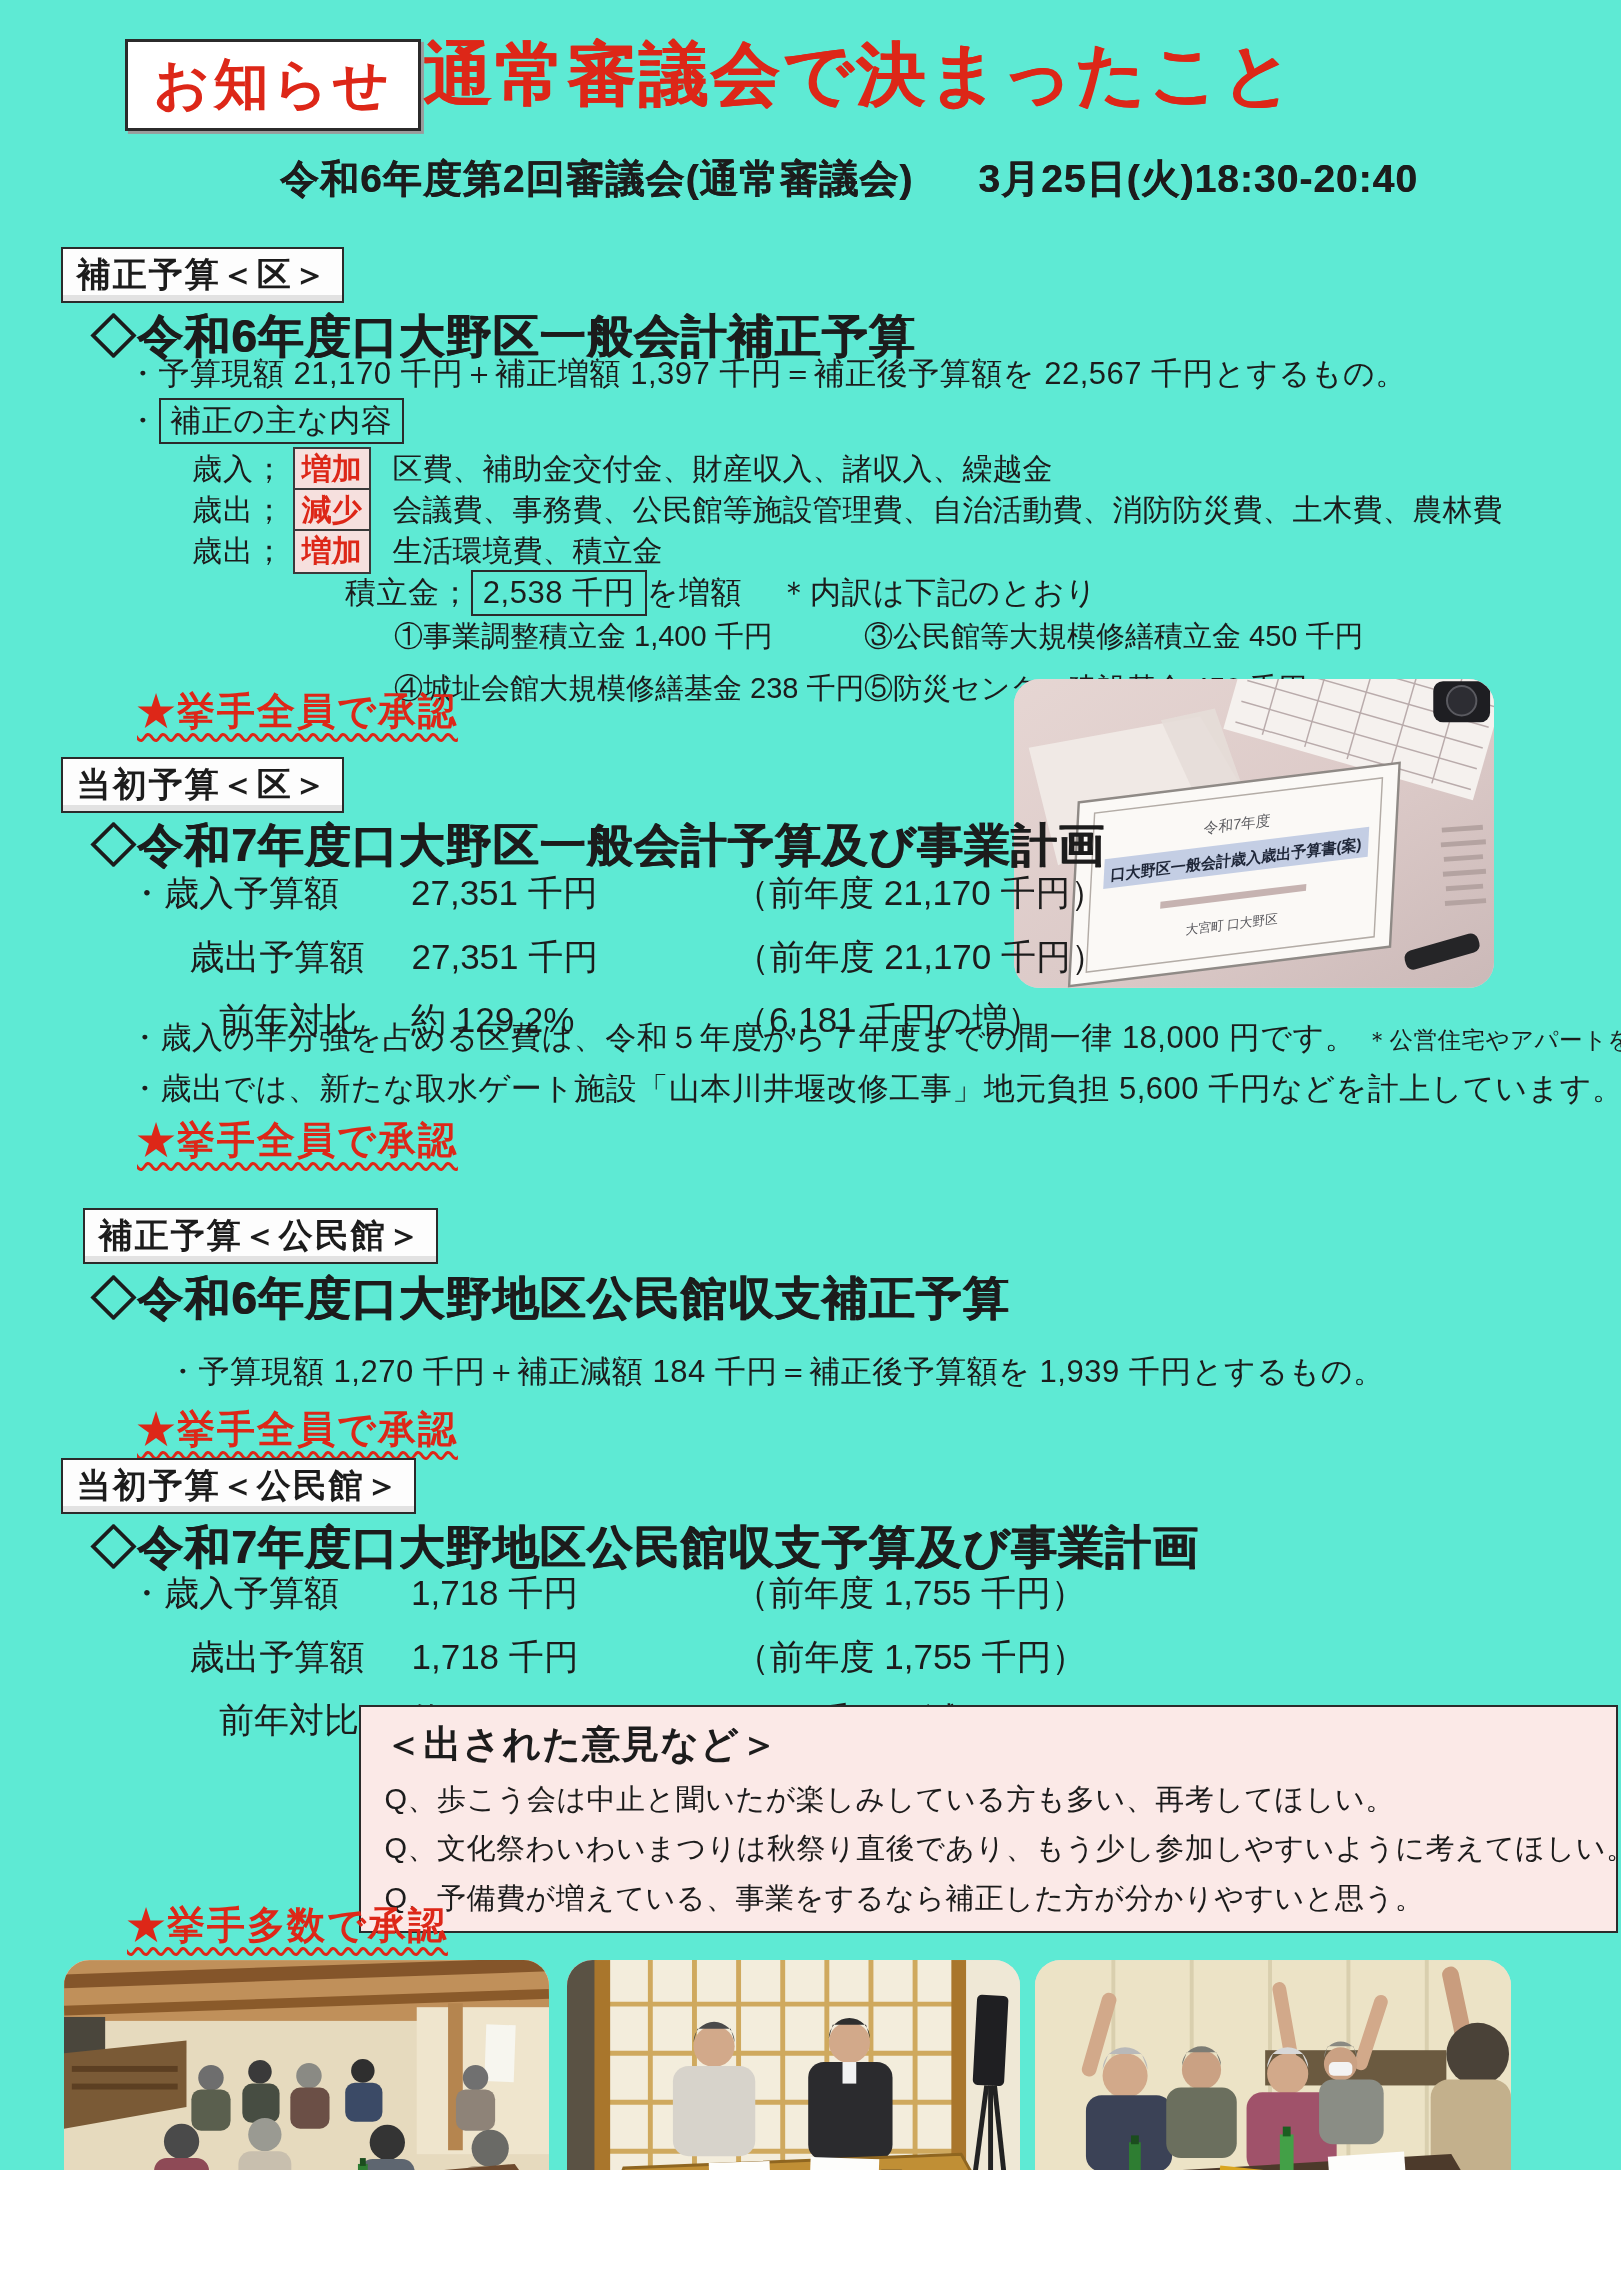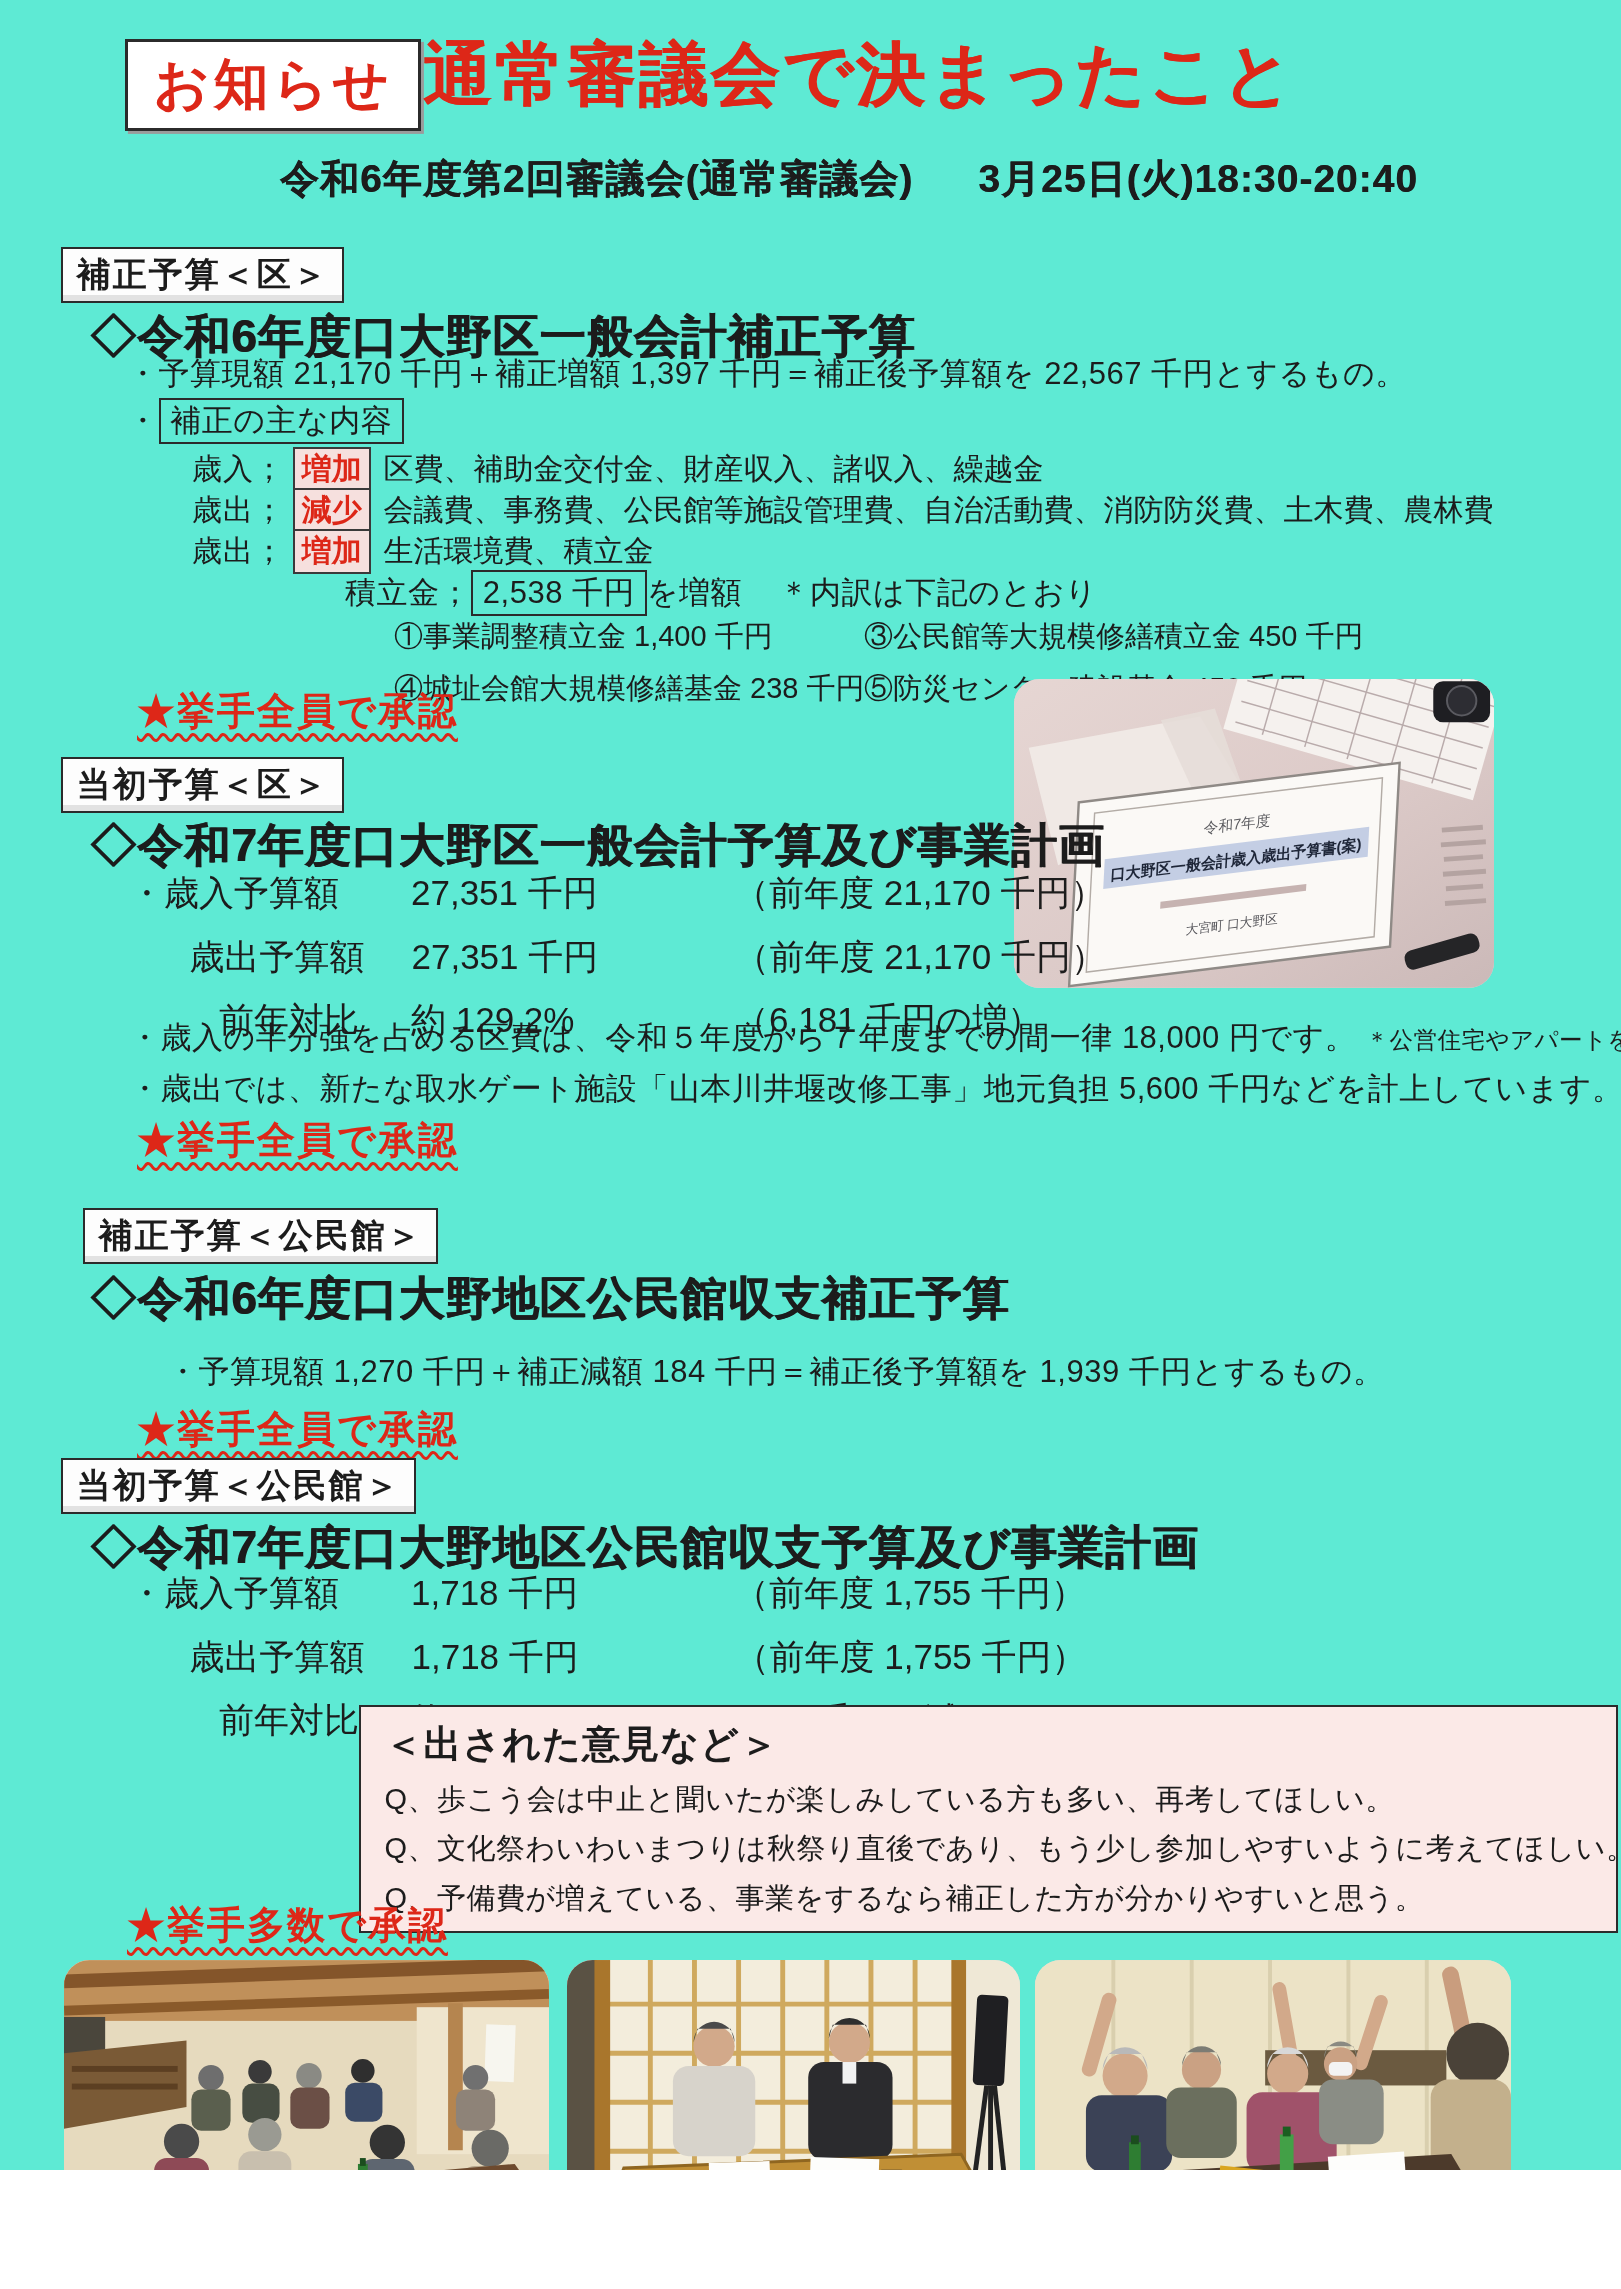--- a/index.html
+++ b/index.html
@@ -14,21 +14,21 @@
   .subtitle{display:flex;gap:65px;font-size:39px;font-weight:800;letter-spacing:1px;white-space:nowrap;
             text-shadow:0.5px 0 #1c1c1c;}
   .tagbox{display:inline-block;border:2.9px solid #2b2b2b;background:#fdfdfd;padding:2.9px 13.7px;
           font-size:34px;font-weight:600;letter-spacing:2px;box-shadow:0 -5.9px 0 #e2e2e2 inset;}
   .heading{font-size:46px;font-weight:900;letter-spacing:1px;white-space:nowrap;text-shadow:1px 0 #1c1c1c;}
   .body-line{font-size:31px;white-space:nowrap;letter-spacing:0.5px;}
   .inlinebox{display:inline-block;border:2.5px solid #2b2b2b;padding:0 9.8px;}
   .chg-row{display:flex;align-items:center;gap:7.8px;font-size:30px;white-space:nowrap;}
   .chg-prefix{letter-spacing:1px;}
   .badge{display:inline-block;border:2.5px solid #3a3a3a;background:#f6e0de;color:#dd2718;
-         padding:0 6.9px;font-weight:700;margin-right:5px;}
+         padding:0 6.9px;font-weight:700;margin-right:14px;}
   .breakdown{display:grid;grid-template-columns:470px auto;row-gap:11.8px;font-size:29px;white-space:nowrap;}
   .approval{font-size:38px;font-weight:900;color:#dd2718;letter-spacing:2px;white-space:nowrap;
             text-decoration-line:underline;text-decoration-style:wavy;
             text-decoration-color:#dd2718;text-decoration-thickness:2.9px;text-underline-offset:8.8px;}
   .budget-rows{display:flex;flex-direction:column;gap:16.7px;}
   .budget-row{display:flex;align-items:baseline;font-size:35px;white-space:nowrap;}
   .budget-row .bullet{width:35px;}
   .budget-row .lbl{width:247px;}
   .budget-row .lbl.pad1{padding-left:25.5px;width:222px;}
   .budget-row .lbl.pad2{padding-left:55px;width:192px;}

